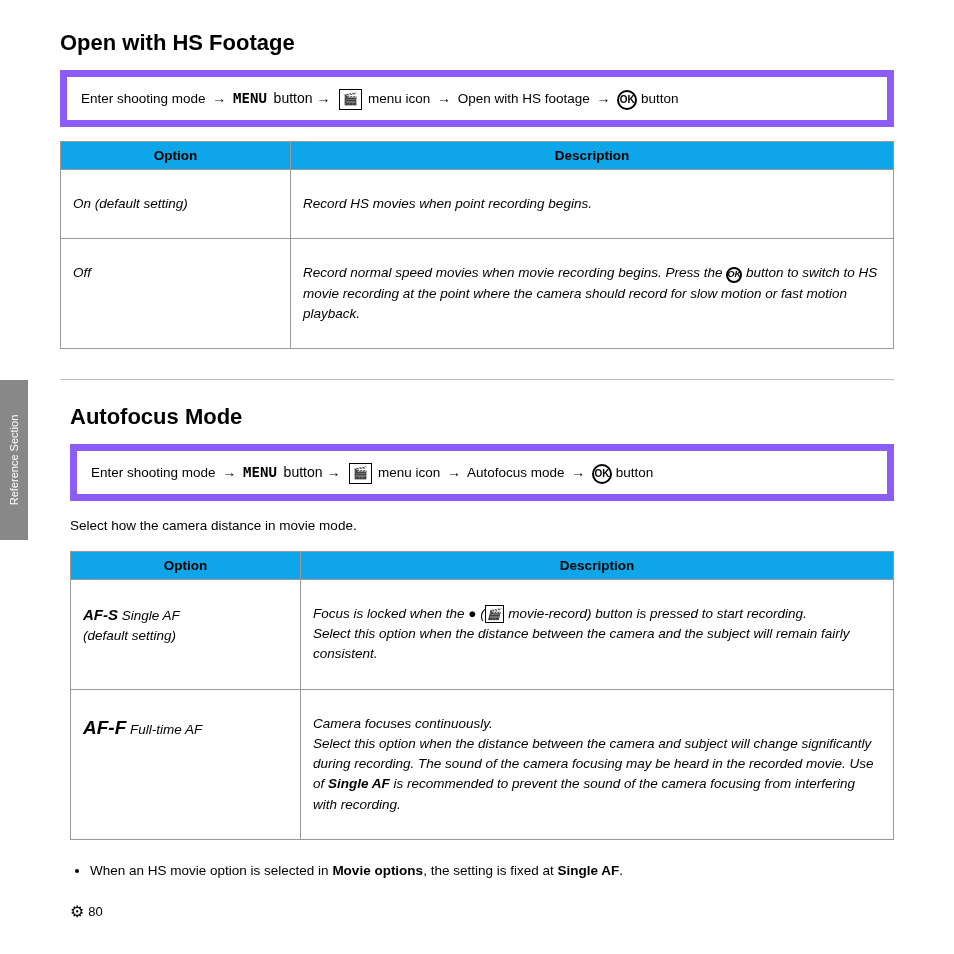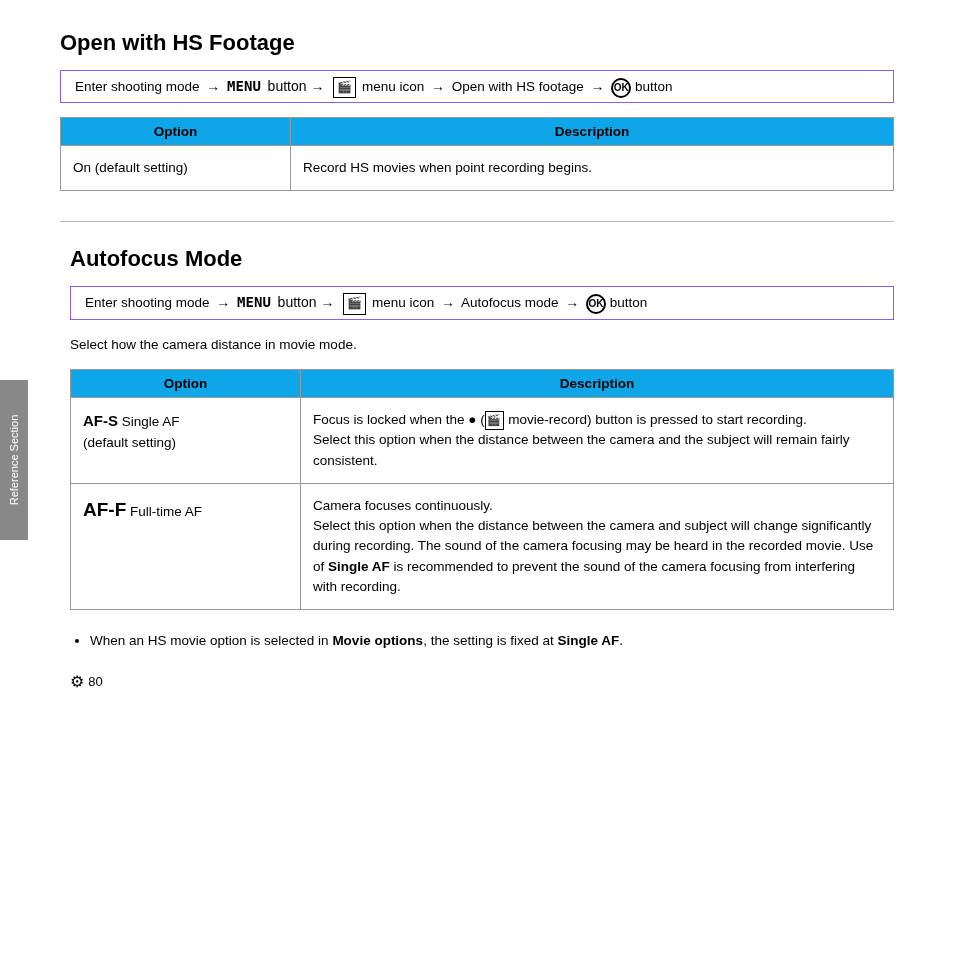--- a/index.html
+++ b/index.html
@@ -14,22 +14,22 @@
       position: relative;
     }
 
     h2 {
       font-size: 22px;
       font-weight: bold;
       margin-bottom: 14px;
     }
 
     .instruction-box {
-      border: 1px solid #8b5cf6;
-      padding: 4px 14px;
+      border: 7px solid #8b5cf6;
+      padding: 10px 14px;
       margin-bottom: 14px;
       font-size: 13.5px;
       line-height: 1.6;
     }
 
     .mono {
       font-family: monospace;
       font-weight: bold;
       font-size: 14px;
     }
@@ -69,23 +69,24 @@
     table thead tr th {
       background: #0ea5e9;
       border: 1px solid #999;
       padding: 6px 12px;
       text-align: center;
       font-weight: bold;
     }
 
     table tbody tr td {
       border: 1px solid #999;
-      padding: 12px 12px;
+      padding: 24px 12px;
       vertical-align: top;
       line-height: 1.5;
+      font-style: italic;
     }
 
     table tbody tr td:first-child {
       width: 230px;
       text-align: left;
     }
 
     .section {
       margin-bottom: 30px;
     }
@@ -175,20 +176,29 @@
       <tr>
         <th>Option</th>
         <th>Description</th>
       </tr>
     </thead>
     <tbody>
       <tr>
         <td>On (default setting)</td>
         <td>Record HS movies when point recording begins.</td>
       </tr>
+      <tr>
+        <td>Off</td>
+        <td>
+          Record normal speed movies when movie recording begins. Press
+          the <span class="ok-btn" style="font-size:9px; width:16px; height:16px;">OK</span>
+          button to switch to HS movie recording at the point where
+          the camera should record for slow motion or fast motion playback.
+        </td>
+      </tr>
     </tbody>
   </table>
 </div>
 
 <hr class="divider">
 
 <div class="sidebar-tab">
   <span class="sidebar-tab-text">Reference Section</span>
 </div>
 

